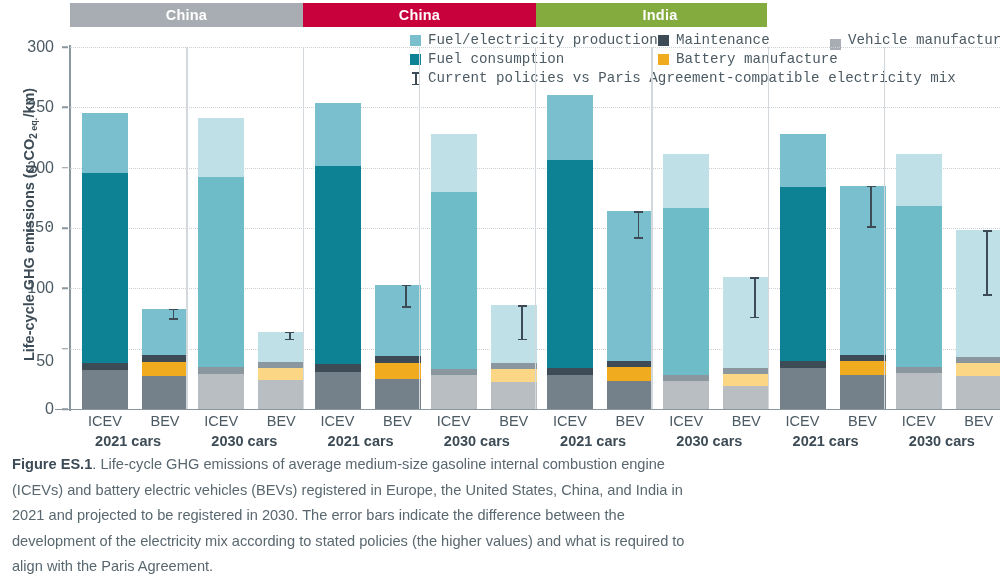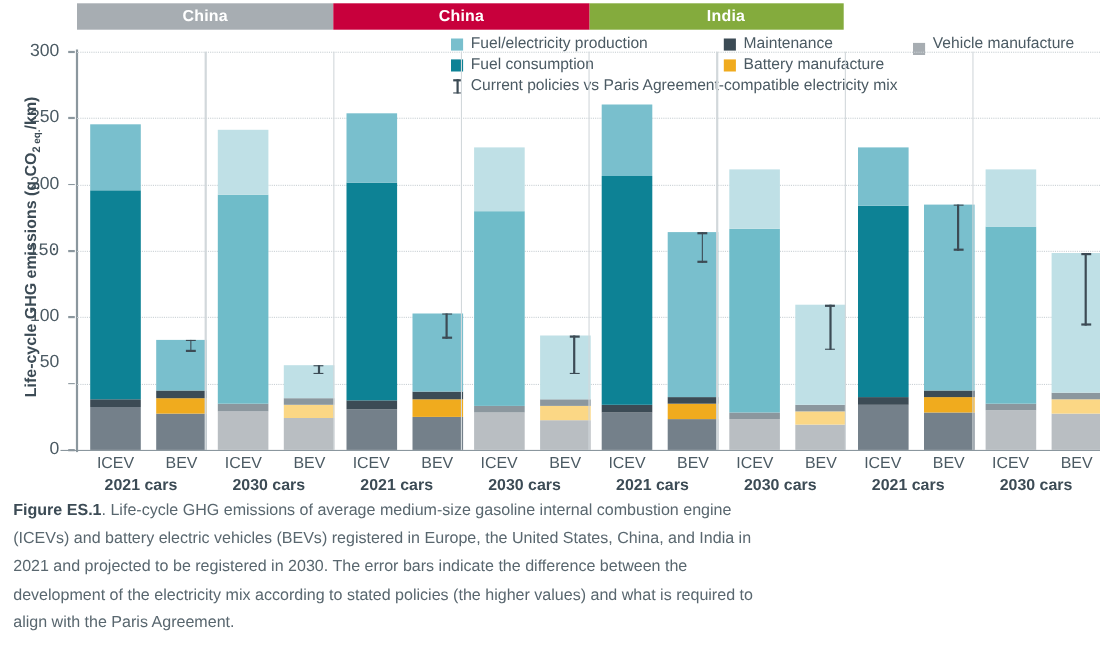--- a/index.html
+++ b/index.html
@@ -23,21 +23,21 @@
     display:flex; align-items:center; justify-content:center;
     color:#ffffff; font-size:14.5px; font-weight:bold;
     letter-spacing:.2px;
   }
 
   
   #legend {
     position:absolute; left:410px; top:31px; width:590px; height:58px;
     font-size:14.2px; color:#4b5a63;
   }
-  .legend-row { display:flex; align-items:flex-start; height:19px; }
+  .legend-row { display:flex; align-items:flex-start; height:19px;font-family:Liberation Mono, monospace; }
   .legend-item { display:flex; align-items:center; }
   .swatch { width:11px; height:11px; margin-right:7px; flex:none; }
   .legend-label { white-space:nowrap; line-height:19px; }
   .errbar-glyph {
     width:11px; height:13px; margin-right:7px; position:relative; flex:none;
   }
   .errbar-glyph i {
     position:absolute; background:#3c4b55; display:block;
   }
   .errbar-glyph .cap-t { left:2px; top:0;    width:7px; height:1.5px; }
@@ -155,21 +155,21 @@
           <i class="cap-b"></i>
         </span>
         <span class="legend-label">Current policies vs Paris Agreement-compatible electricity mix</span>
       </div>
     </div>
   </div>
 
 <div id="y-ticks">
     <div class="ytick" style="top: 409px;">0</div>
     <div class="ytick-mark" style="top: 409px;"></div>
-    <div class="ytick" style="top: 330px; margin-left: 46px;">50</div>
+    <div class="ytick" style="top: 361px; margin-left: 46px;">50</div>
     <div class="ytick-mark" style="top: 348.667px;"></div>
     <div class="ytick" style="top: 288.333px;">100</div>
     <div class="ytick-mark" style="top: 288.333px;"></div>
     <div class="ytick" style="top: 228px; font-family: Liberation Mono, monospace;">150</div>
     <div class="ytick-mark" style="top: 228px;"></div>
     <div class="ytick" style="top: 167.667px;">200</div>
     <div class="ytick-mark" style="top: 167.667px;"></div>
     <div class="ytick" style="top: 107.333px;">250</div>
     <div class="ytick-mark" style="top: 107.333px;"></div>
     <div class="ytick" style="top: 47px;">300</div>

